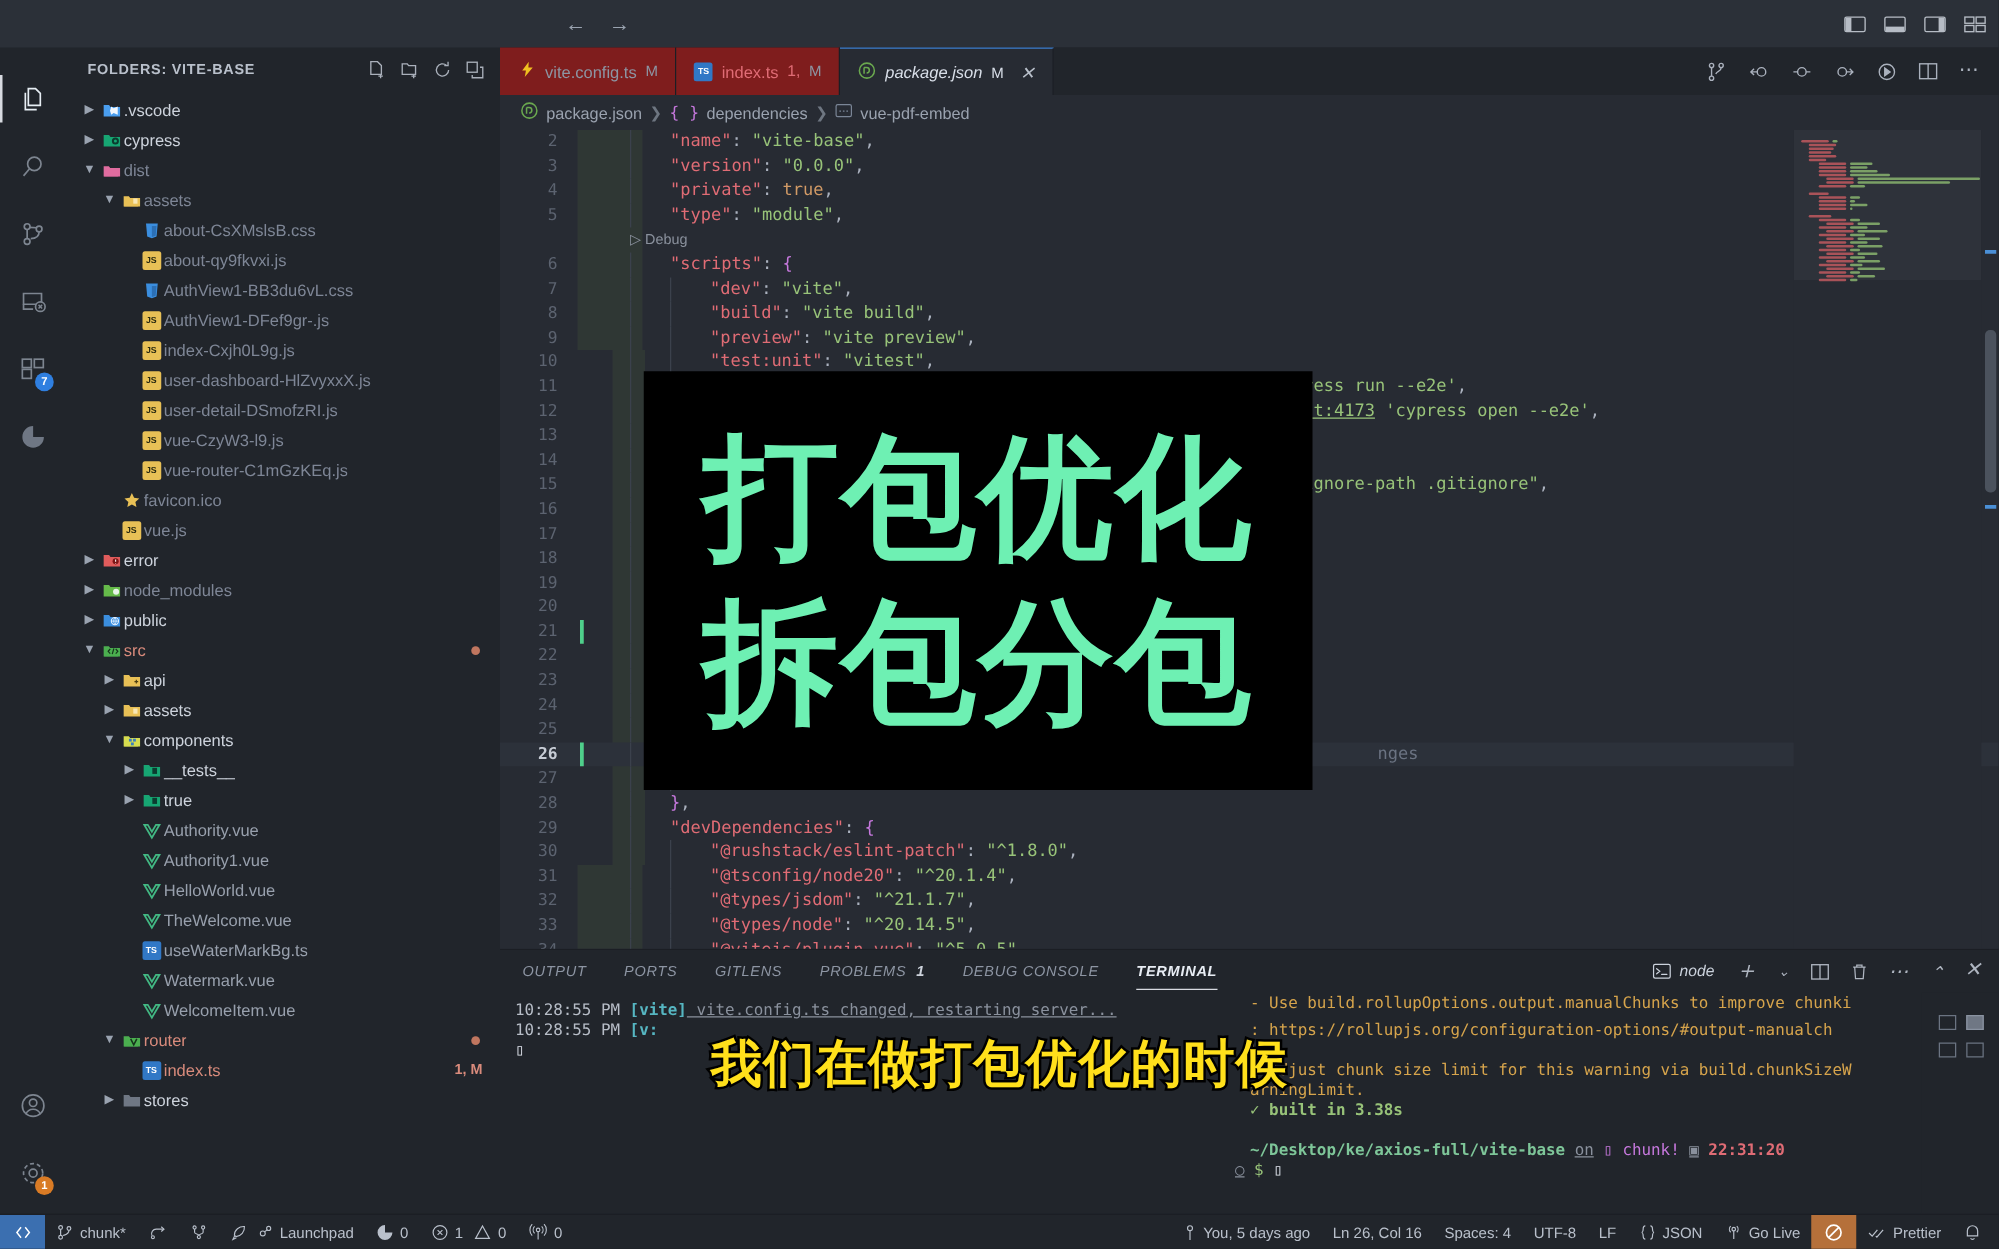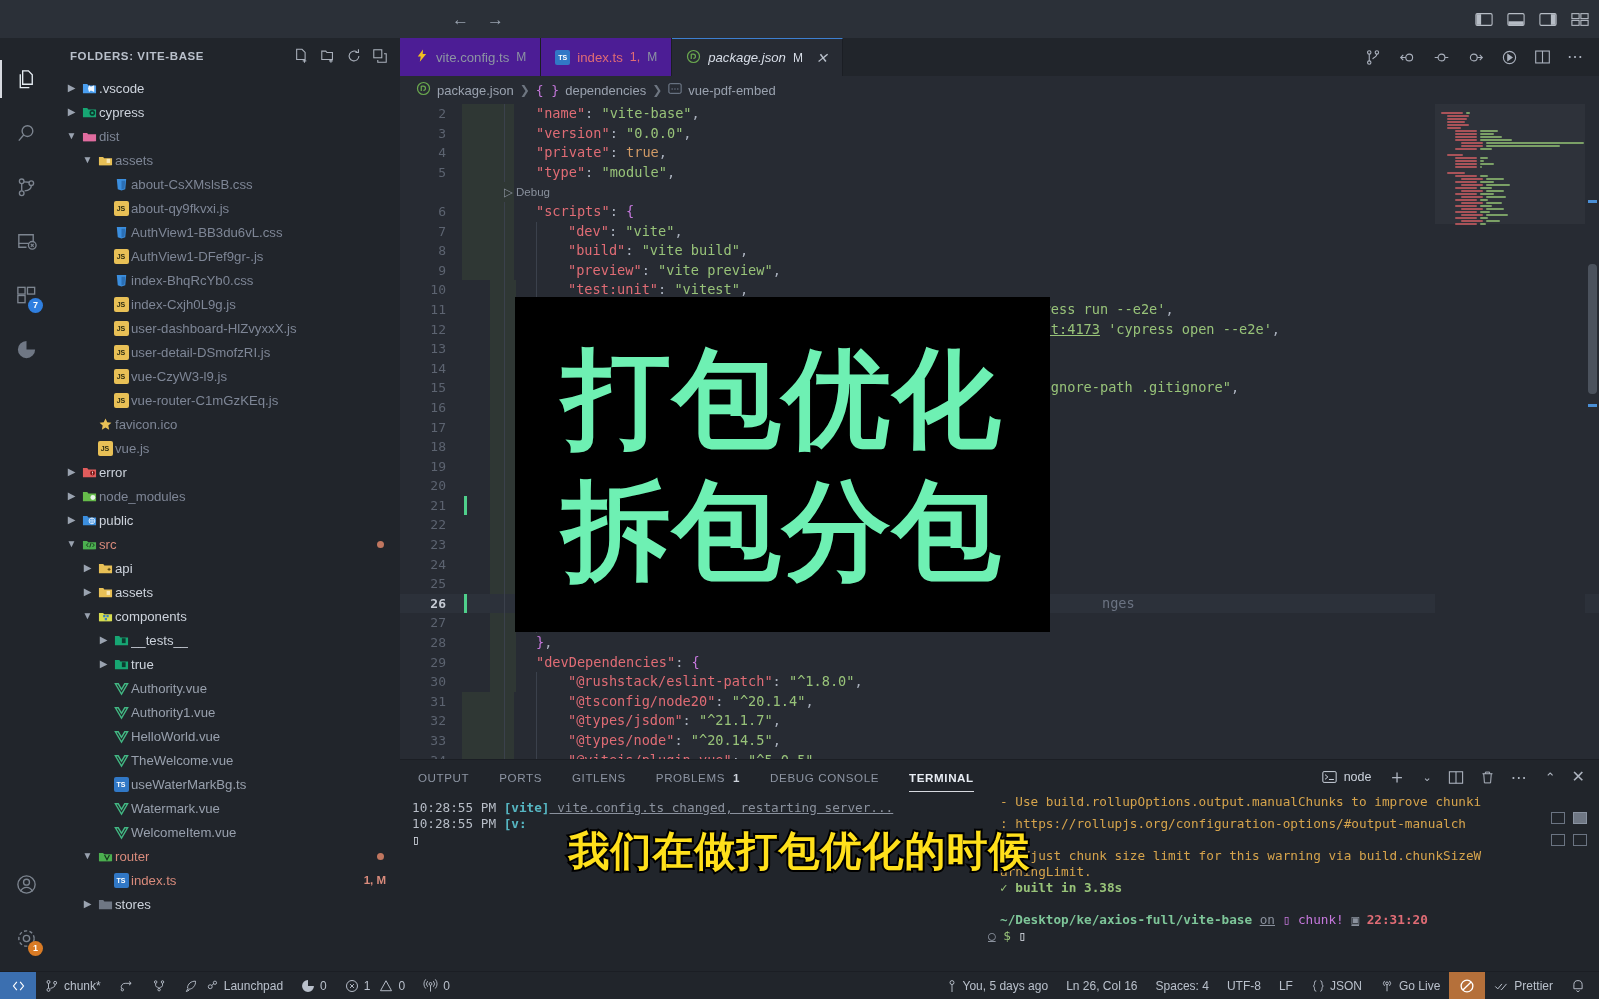--- a/index.html
+++ b/index.html
@@ -105,21 +105,21 @@
     display: flex; align-items: center; justify-content: center;
     font-family: "Liberation Sans", sans-serif; color: #2b2b12;
   }
 
   
   .editorarea { flex: 1 1 auto; display: flex; flex-direction: column; min-width: 0; background: #272b33; }
   .tabsbar { height: 38px; flex: 0 0 38px; background: #21252b; display: flex; align-items: stretch; position: relative; }
   .tab {
     display: flex; align-items: center; gap: 7px; padding: 0 14px;
     font-size: 13.2px; color: #8d95a3; border-right: 1px solid #1b1e24;
-    background: #4c1d95; cursor: pointer; white-space: nowrap;
+    background: #7f1d1d; cursor: pointer; white-space: nowrap;
   }
   .tab.active {
     background: #272b33; color: #d8dee8; font-style: italic;
     border-top: 1px solid #3d7fd0;
   }
   .tab .m { font-size: 12px; font-style: normal; }
   .tab .cnt { color: #e06c75; font-size: 12.5px; font-style: normal; }
   .tab .name-err { color: #e06c75; }
   .tab .close { margin-left: 6px; color: #b9c0cb; font-size: 14px; line-height: 1; }
   .tabs-actions { margin-left: auto; display: flex; align-items: center; gap: 16px; padding: 0 14px; color: #aab1bd; }
@@ -165,21 +165,21 @@
     position: absolute; right: 14px; top: 0; width: 150px; bottom: 0;
     background: #272b33; overflow: hidden;
   }
   .mm-line { position: absolute; height: 2px; border-radius: 1px; }
   .mm-slider { position: absolute; right: 0; top: 0; width: 150px; height: 120px; background: rgba(255,255,255,.035); }
   .ed-scroll-v { position: absolute; right: 2px; top: 160px; width: 9px; height: 130px; background: rgba(120,130,145,.45); border-radius: 4px; }
   .ed-overview-mark { position: absolute; right: 2px; width: 9px; height: 3px; }
 
   
   .panel { height: 212px; flex: 0 0 212px; background: #21252b; display: flex; flex-direction: column; border-top: 1px solid #1b1e24; }
-  .panel-tabs { height: 34px; flex: 0 0 34px; display: flex; align-items: center; padding-left: 18px; gap: 30px; position: relative; }
+  .panel-tabs { height: 34px; flex: 0 0 34px; display: flex; align-items: center; padding-left: 18px; gap: 30px; position: relative; font-style: italic; }
   .ptab { font-size: 11.6px; letter-spacing: .6px; color: #8d95a3; position: relative; cursor: pointer; display: flex; gap: 8px; align-items: center; height: 34px; }
   .ptab.active { color: #e8edf4; font-weight: bold; }
   .ptab.active::after { content:''; position:absolute; left:0; right:0; bottom:2px; height:1.5px; background:#d7dae0; }
   .ptab .pcount { color: #cdd3dc; font-weight: bold; }
   .panel-actions { margin-left: auto; display: flex; align-items: center; gap: 16px; padding-right: 14px; color: #aeb5c0; }
   .term-chip { display:flex; align-items:center; gap:7px; font-size:12.5px; color:#cbd2dc; }
 
   .terminal {
     flex: 1 1 auto; position: relative; overflow: hidden;
     font-family: "DejaVu Sans Mono", "Liberation Mono", monospace;
@@ -430,31 +430,20 @@
             </span>
             <span class="lbl">AuthView1-BB3du6vL.css</span>
           </div>
           <div class="row dim">
             <span style="width:44px;flex:0 0 44px"></span>
             <span class="twisty"></span>
             <span class="ficon">
               <span class="ic-txt" style="background:#e8c056">JS</span>
             </span>
             <span class="lbl">AuthView1-DFef9gr-.js</span>
-          </div>
-          <div class="row dim">
-            <span style="width:44px;flex:0 0 44px"></span>
-            <span class="twisty"></span>
-            <span class="ficon">
-              <svg class="ic" viewBox="0 0 16 16">
-                <path d="M3 2h10l-1 11-4 1.4L4 13z" fill="#3b8ede"></path>
-                <path d="M8 4v9.4l3.2-1.1.8-8.3z" fill="#2b6fb5"></path>
-              </svg>
-            </span>
-            <span class="lbl">index-BhqRcYb0.css</span>
           </div>
           <div class="row dim">
             <span style="width:44px;flex:0 0 44px"></span>
             <span class="twisty"></span>
             <span class="ficon">
               <span class="ic-txt" style="background:#e8c056">JS</span>
             </span>
             <span class="lbl">index-Cxjh0L9g.js</span>
           </div>
           <div class="row dim">

